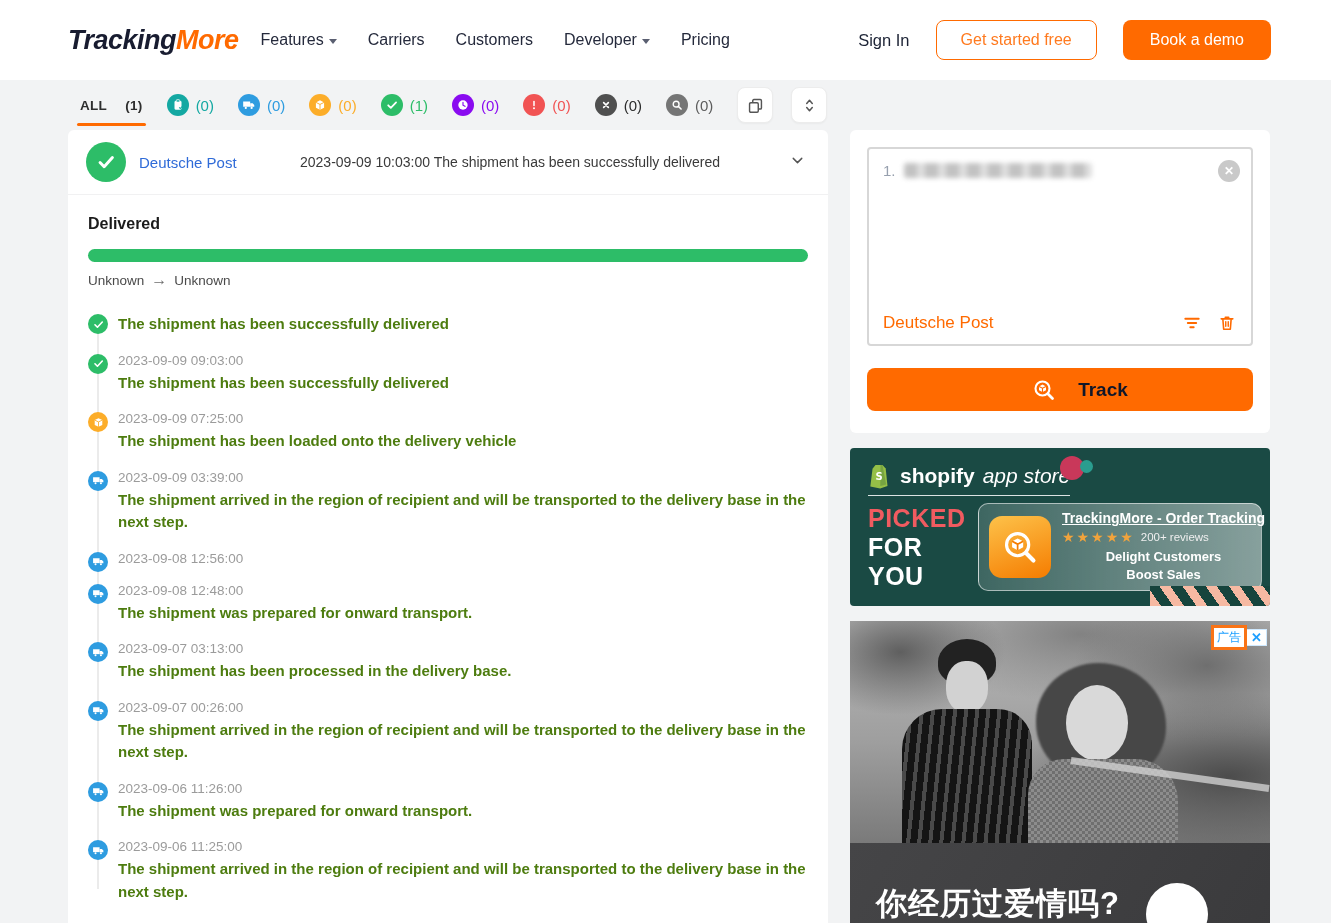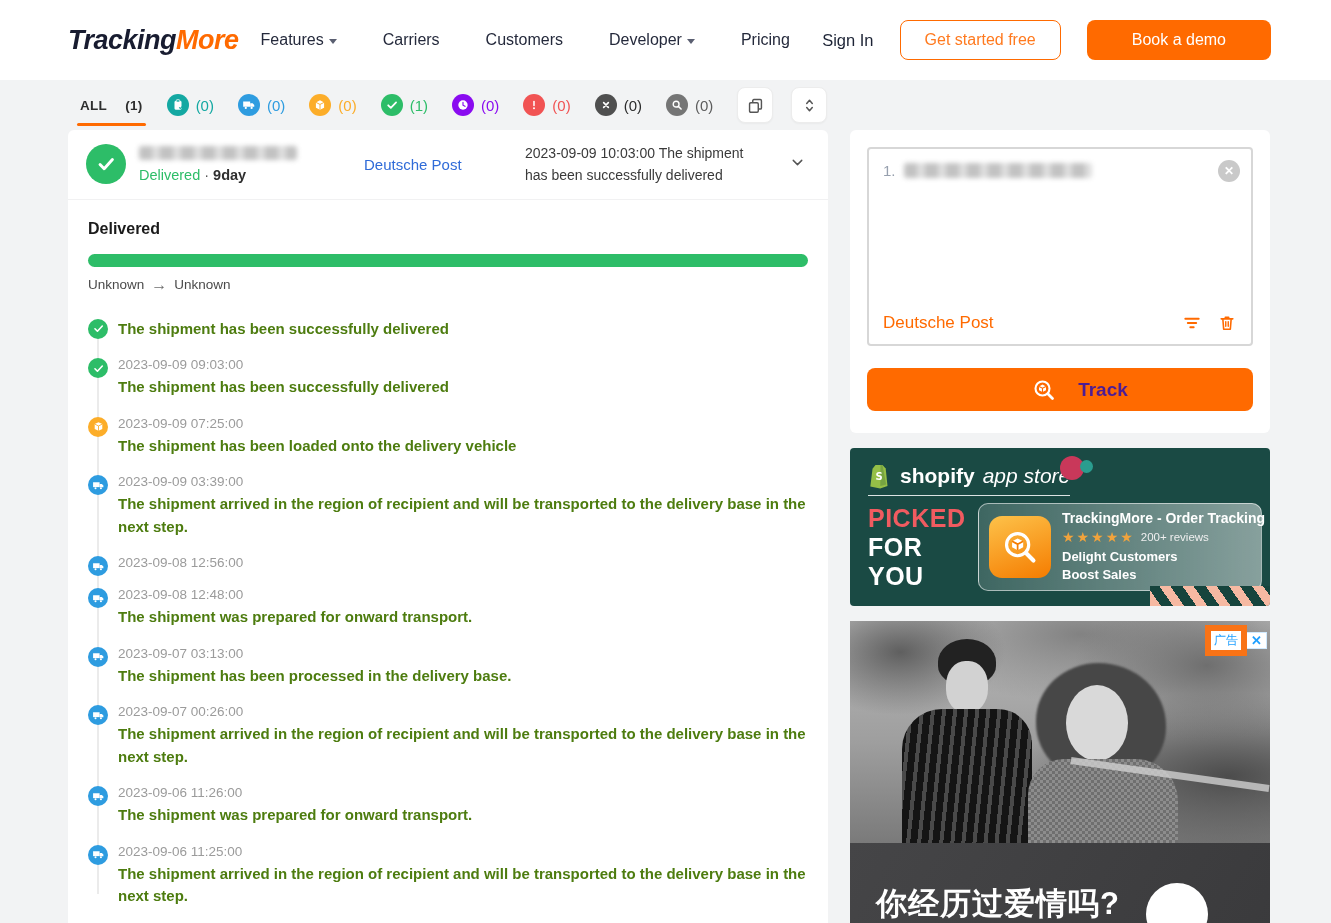--- a/index.html
+++ b/index.html
@@ -5,27 +5,27 @@
   * { margin:0; padding:0; box-sizing:border-box; }
   html,body { width:1331px; }
   body { font-family:"Liberation Sans", sans-serif; background:#f2f3f4; }
   .page { position:relative; width:1331px; height:923px; overflow:hidden; background:#f2f3f4; }
 
   
   .topbar { height:80px; background:#fff; display:flex; align-items:center; padding:0 60px 0 68px; }
   .logo { font-size:27px; font-weight:800; font-style:italic; letter-spacing:-0.5px; cursor:pointer; }
   .logo .l1 { color:#181c30; }
   .logo .l2 { color:#ff6a00; }
-  .mainnav { display:flex; gap:46px; margin-left:22px; }
+  .mainnav { display:flex; gap:31px; margin-left:22px; }
   .navitem { font-size:16px; color:#252a3c; cursor:pointer; display:flex; align-items:center; gap:5px; }
   .navitem .dd { width:0; height:0; border-left:4.5px solid transparent; border-right:4.5px solid transparent; border-top:5.5px solid #5a5f71; margin-top:2px; }
   .nav-right { margin-left:auto; display:flex; align-items:center; gap:26px; }
   .signin { font-size:16.5px; color:#1c2335; cursor:pointer; }
   .btn-outline { border:1.5px solid #ff6a00; color:#ff7a1f; background:#fff; font-size:16px; padding:10px 24px; border-radius:8px; cursor:pointer; font-family:inherit; }
-  .btn-solid { border:none; background:#ff6a00; color:#fff; font-size:16px; padding:11px 45px; border-radius:8px; cursor:pointer; font-family:inherit; }
+  .btn-solid { border:none; background:#ff6a00; color:#fff; font-size:16px; padding:11px 27px; border-radius:8px; cursor:pointer; font-family:inherit; }
 
   
   .content { display:flex; gap:22px; padding:0 0 0 68px; }
   .left-col { width:760px; }
   .right-col { width:420px; margin-top:50px; display:flex; flex-direction:column; gap:15px; }
 
   
   .tabs { height:50px; display:flex; align-items:center; gap:24px; padding-left:12px; }
   .tab { display:flex; align-items:center; gap:7px; cursor:pointer; font-size:15px; }
   .tab-all { position:relative; font-size:13.5px; font-weight:700; color:#2e2e2e; letter-spacing:.3px; }
@@ -79,49 +79,49 @@
   .widget { background:#fff; border-radius:6px; padding:17px; height:303px; }
   .input-box { position:relative; border:2px solid #d7d7d7; border-radius:4px; height:199px; padding:13px 14px; }
   .num-row { display:flex; align-items:center; gap:8px; }
   .idx { font-size:15px; color:#97a0ae; }
   .chip-box { width:188px; height:15px; }
   .clear-btn { position:absolute; top:11px; right:11px; width:22px; height:22px; border-radius:50%; background:#c9c9c9; color:#fff; font-size:12px; line-height:22px; text-align:center; cursor:pointer; font-weight:700; }
   .box-footer { position:absolute; left:14px; right:14px; bottom:11px; display:flex; align-items:center; }
   .carrier-link { font-size:17px; color:#ff6a00; cursor:pointer; }
   .box-icons { margin-left:auto; display:flex; gap:15px; }
   .box-icons svg { width:20px; height:20px; cursor:pointer; }
-  .track-btn { margin-top:22px; width:100%; height:43px; background:#ff6a00; border:none; border-radius:8px; color:#4c1d95; font-size:19px; font-weight:700; font-family:inherit; display:flex; align-items:center; justify-content:center; gap:22px; cursor:pointer;padding-left:40px; }
+  .track-btn { margin-top:22px; width:100%; height:43px; background:#ff6a00; border:none; border-radius:8px; color:#0f172a; font-size:19px; font-weight:700; font-family:inherit; display:flex; align-items:center; justify-content:center; gap:22px; cursor:pointer;padding-left:40px; }
   .track-btn svg { width:24px; height:24px; }
 
   
   .shopify-ad { position:relative; height:158px; border-radius:4px; background:#1a4a44; overflow:hidden; cursor:pointer; }
   .shop-logo-row { position:absolute; left:18px; top:14px; display:flex; align-items:center; gap:8px; padding-bottom:6px; border-bottom:1px solid rgba(255,255,255,.85); }
   .shop-logo-row svg { width:24px; height:27px; }
   .shop-bold { color:#fff; font-size:21px; font-weight:800; }
   .shop-light { color:#fff; font-size:21px; font-weight:300; font-style:italic; }
   .picked { position:absolute; left:18px; top:56px; font-size:25px; font-weight:800; letter-spacing:.5px; line-height:1.16; color:#fff; }
   .picked .red { color:#f05b60; }
   .deco-c1 { position:absolute; left:210px; top:8px; width:24px; height:24px; border-radius:50%; background:#c9385a; }
   .deco-c2 { position:absolute; left:230px; top:12px; width:13px; height:13px; border-radius:50%; background:#2a9d8f; }
   .deco-stripes { position:absolute; right:0; bottom:0; width:120px; height:20px; background:repeating-linear-gradient(55deg,#f6b9a2 0 9px,#16443d 9px 19px); }
   .deco-mustard { position:absolute; right:58px; bottom:-14px; width:38px; height:34px; border-radius:50%; background:#a8781d; }
   .app-card { position:absolute; left:128px; top:55px; width:284px; height:88px; border-radius:10px; border:1px solid rgba(255,255,255,.55); background:linear-gradient(90deg,rgba(255,255,255,.16),rgba(255,255,255,.48)); display:flex; align-items:center; gap:11px; padding:0 10px; }
   .app-icon { width:62px; height:62px; border-radius:13px; background:linear-gradient(160deg,#fdc24a,#f57c00); display:flex; align-items:center; justify-content:center; flex:0 0 auto; }
   .app-icon svg { width:38px; height:38px; }
   .app-txt { color:#fff; }
-  .app-title { font-size:14px; font-weight:700; margin-bottom:3px; white-space:nowrap; }
+  .app-title { font-size:14px; font-weight:700; margin-bottom:3px; white-space:nowrap;text-decoration:underline; }
   .rev-row { display:flex; align-items:center; gap:6px; margin-bottom:3px; }
   .stars { color:#f1a33c; font-size:14px; letter-spacing:2px; }
   .rev-txt { font-size:11.5px; color:#efefef; }
-  .app-line { font-size:13px; font-weight:700; line-height:1.35; }
+  .app-line { font-size:13px; font-weight:700; line-height:1.35;text-align:center; }
 
   
   .photo-ad { position:relative; flex:1; min-height:380px; background:#fff; overflow:hidden; cursor:pointer; }
   .ad-flag { position:absolute; top:4px; right:3px; z-index:5; display:flex; align-items:center; }
-  .ad-flag .lbl { background:#fff; color:#1e9fff; font-size:12px; padding:1px 3px; border:6px solid #f97316; }
+  .ad-flag .lbl { background:#fff; color:#1e9fff; font-size:12px; padding:1px 3px; border:3px solid #f97316; }
   .ad-flag .x { background:#fff; color:#1e9fff; font-size:13px; font-weight:700; padding:0 4px; border:1px solid #cfe9ff; border-left:none; cursor:pointer; }
   .photo { position:relative; height:222px; background:
       radial-gradient(ellipse 150px 90px at 12% 14%, #5f5f5f, rgba(95,95,95,0) 70%),
       radial-gradient(ellipse 190px 110px at 85% 20%, #6f6f6f, rgba(111,111,111,0) 70%),
       radial-gradient(ellipse 240px 90px at 55% 6%, #828282, rgba(130,130,130,0) 75%),
       radial-gradient(ellipse 300px 120px at 90% 70%, #4c4c4c, rgba(76,76,76,0) 70%),
       linear-gradient(#b9b9b9, #9e9e9e 55%, #7a7a7a); }
   .fig { position:absolute; }
   .man-hair { left:88px; top:18px; width:58px; height:46px; border-radius:50% 50% 42% 42%; background:#222; }
   .man-face { left:96px; top:40px; width:42px; height:52px; border-radius:46%; background:#d2d2d2; }
@@ -265,26 +265,20 @@
         </div>
       </div>
 
       <div class="track-card">
         <div class="tc-head">
           <div class="status-big">
             <svg viewBox="0 0 24 24">
                 <path d="M5.5 12.5l4.5 4.7 9-10" stroke="#fff" stroke-width="3.2" fill="none" stroke-linecap="round" stroke-linejoin="round"></path>
               </svg>
           </div>
-          <div class="tc-col1">
-            <span class="chip chip-num"></span>
-            <div class="statusline">
-              <span class="st">Delivered</span><span class="dot">·</span><span class="dur">9day</span>
-            </div>
-          </div>
           <div class="tc-carrier">Deutsche Post</div>
           <div class="tc-summary">2023-09-09 10:03:00 The shipment has been successfully delivered</div>
           <div class="tc-chevron">
             <svg viewBox="0 0 24 24">
                 <path d="M6 9l6 6 6-6" stroke="#555" stroke-width="2" fill="none" stroke-linecap="round" stroke-linejoin="round"></path>
               </svg>
           </div>
         </div>
 
         <div class="tc-body">

